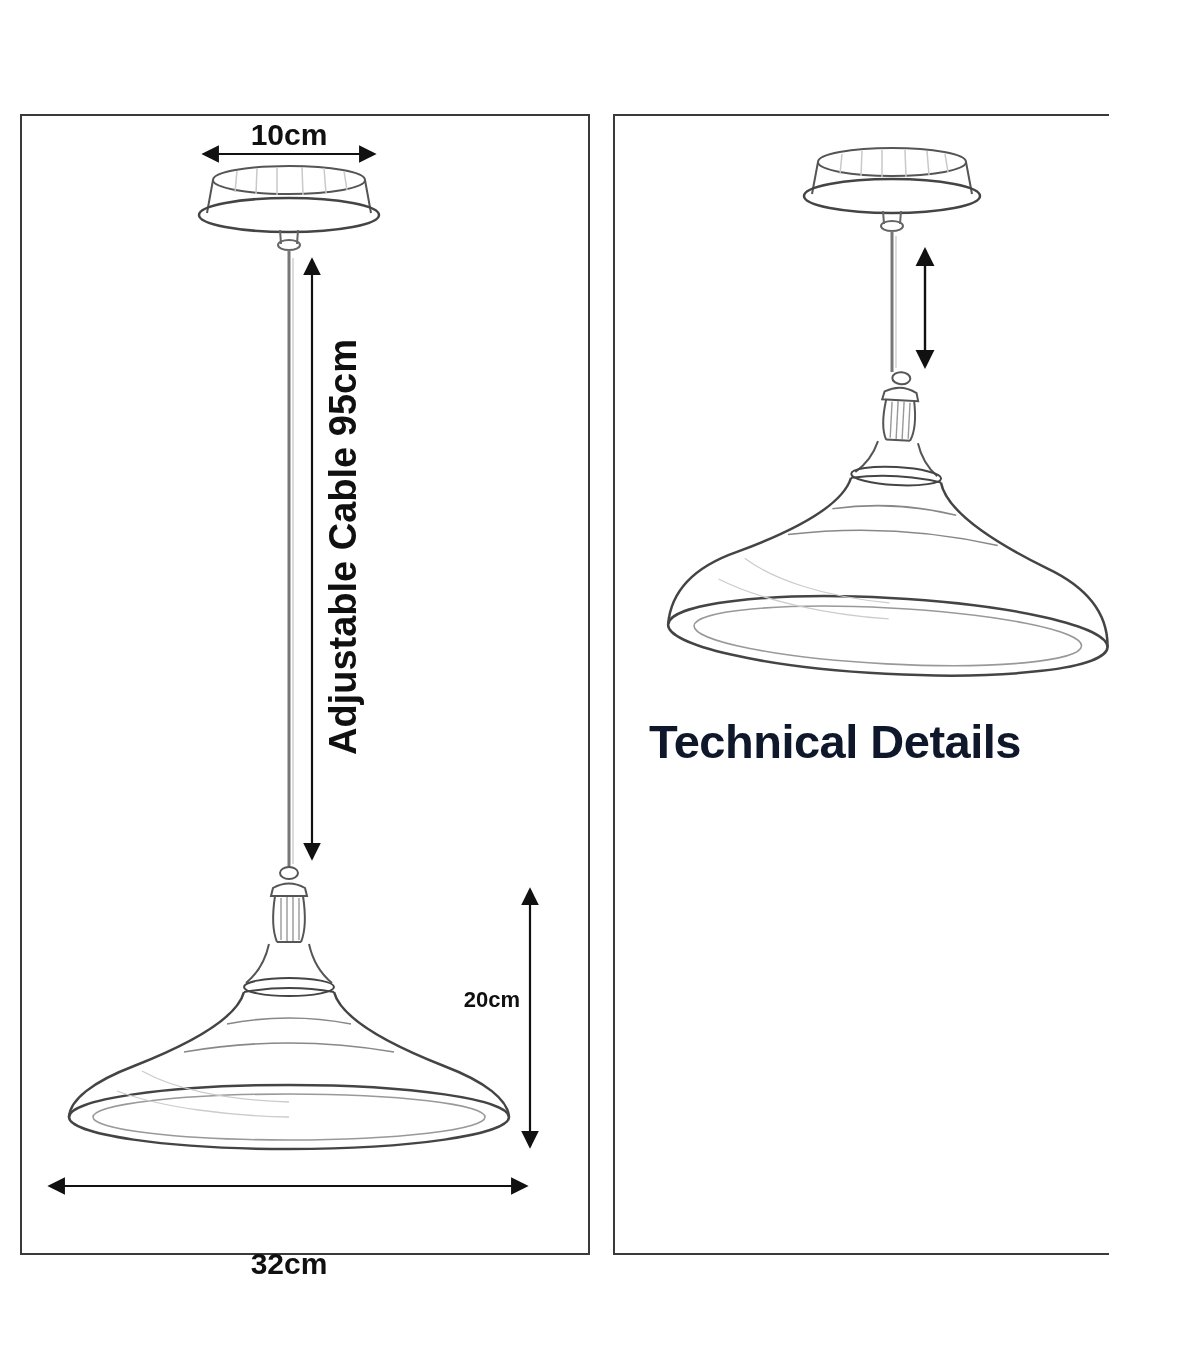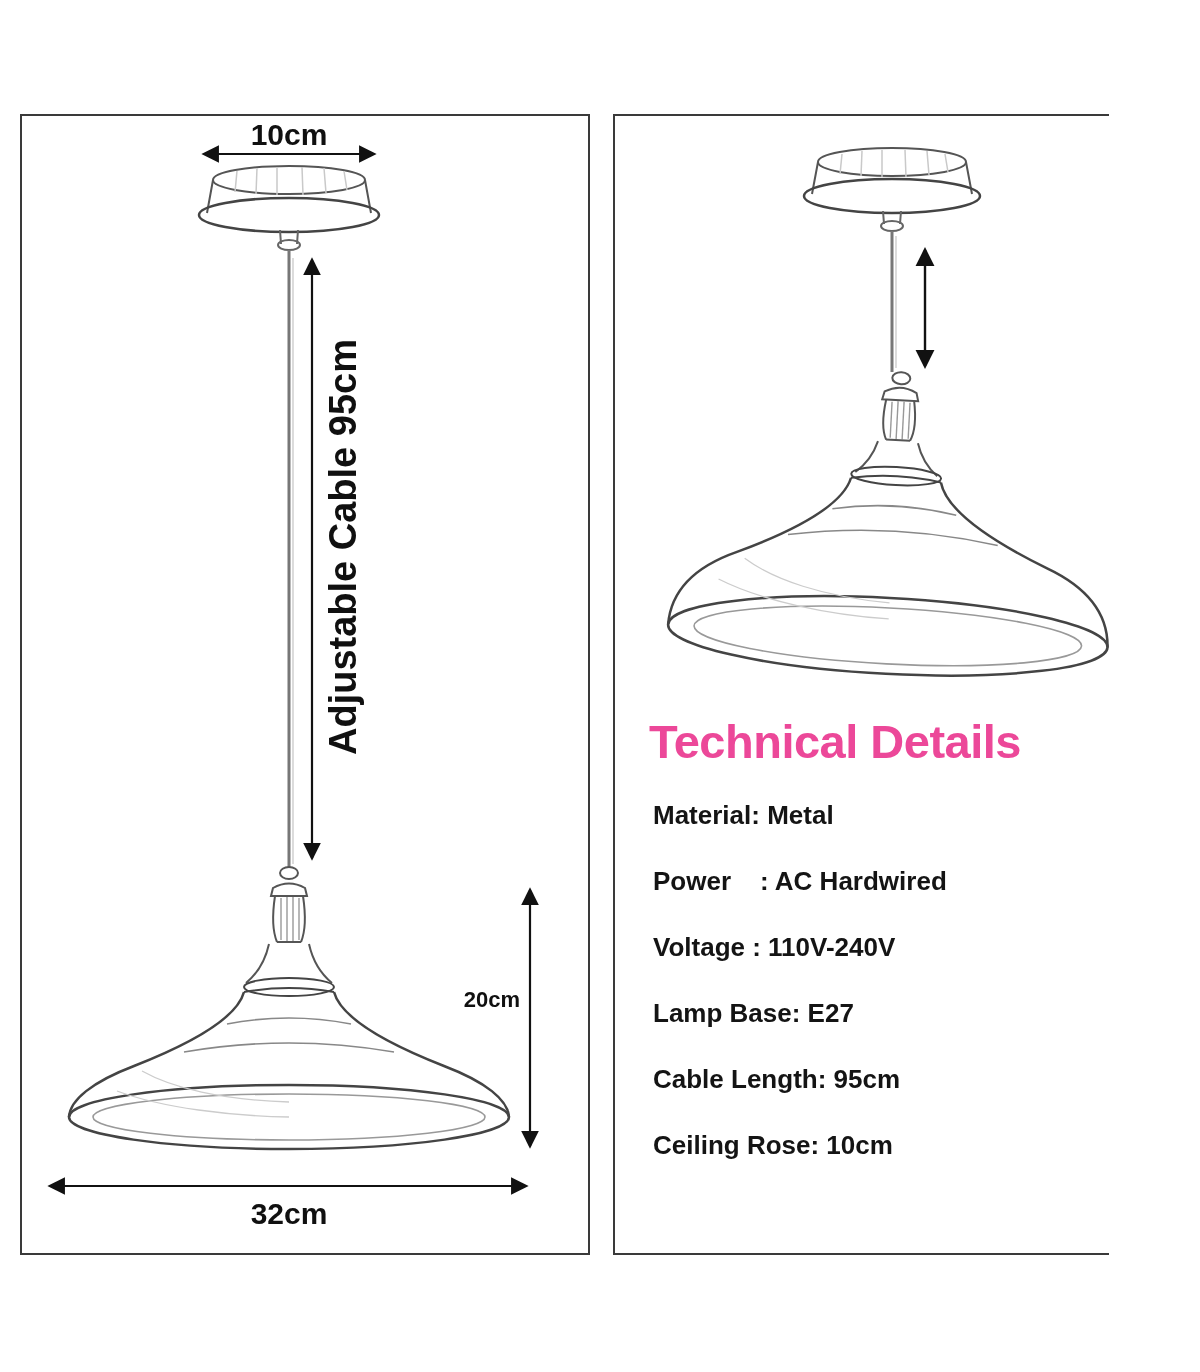--- a/index.html
+++ b/index.html
@@ -11,25 +11,25 @@
   .panel-left{left:20px;top:114px;width:570px;height:1141px;}
   .panel-right{left:613px;top:114px;width:572px;height:1141px;}
   .art{position:absolute;left:0;top:0;}
   .lbl{position:absolute;font-weight:bold;color:#101010;line-height:1.05;}
   .lbl-10cm{left:180px;top:3px;width:174px;text-align:center;font-size:30px;}
   .lbl-cable{
     left:110px;top:408px;width:430px;height:46px;text-align:center;font-size:38px;
     transform:rotate(-90deg);transform-origin:center center;white-space:nowrap;
   }
   .lbl-20cm{left:398px;top:872px;width:100px;text-align:right;font-size:22px;}
-  .lbl-32cm{left:180px;top:1082px;width:174px;text-align:center;font-size:30px;}
+  .lbl-32cm{left:180px;top:1132px;width:174px;text-align:center;font-size:30px;}
   .lbl-min{left:316px;top:160px;font-size:46px;white-space:nowrap;}
   .tech-title{
     position:absolute;left:34px;top:598px;margin:0;font-size:47px;font-weight:bold;
-    color:#ec4899;letter-spacing:-0.5px;
+    color:#0f172a;letter-spacing:-0.5px;
   }
   .specs{position:absolute;left:38px;top:686px;width:500px;}
   .spec{
     font-size:26px;font-weight:bold;color:#141414;margin:0 0 40px 0;
     white-space:pre;line-height:1.0;
   }
 </style>
 </head>
 <body>
 
@@ -167,23 +167,15 @@
       </g>
 
       <g stroke="#111" stroke-width="2.4">
         <line x1="310" y1="134" x2="310" y2="250" marker-start="url(#ahR)" marker-end="url(#ahR)"></line>
       </g>
     </svg>
 
 
     <h2 class="tech-title">Technical Details</h2>
 
-    <div class="specs">
-      <div class="spec">Material: Metal</div>
-      <div class="spec">Power    : AC Hardwired</div>
-      <div class="spec">Voltage : 110V-240V</div>
-      <div class="spec">Lamp Base: E27</div>
-      <div class="spec">Cable Length: 95cm</div>
-      <div class="spec">Ceiling Rose: 10cm</div>
-    </div>
   </section>
 
 </div>
 
 </body></html>

